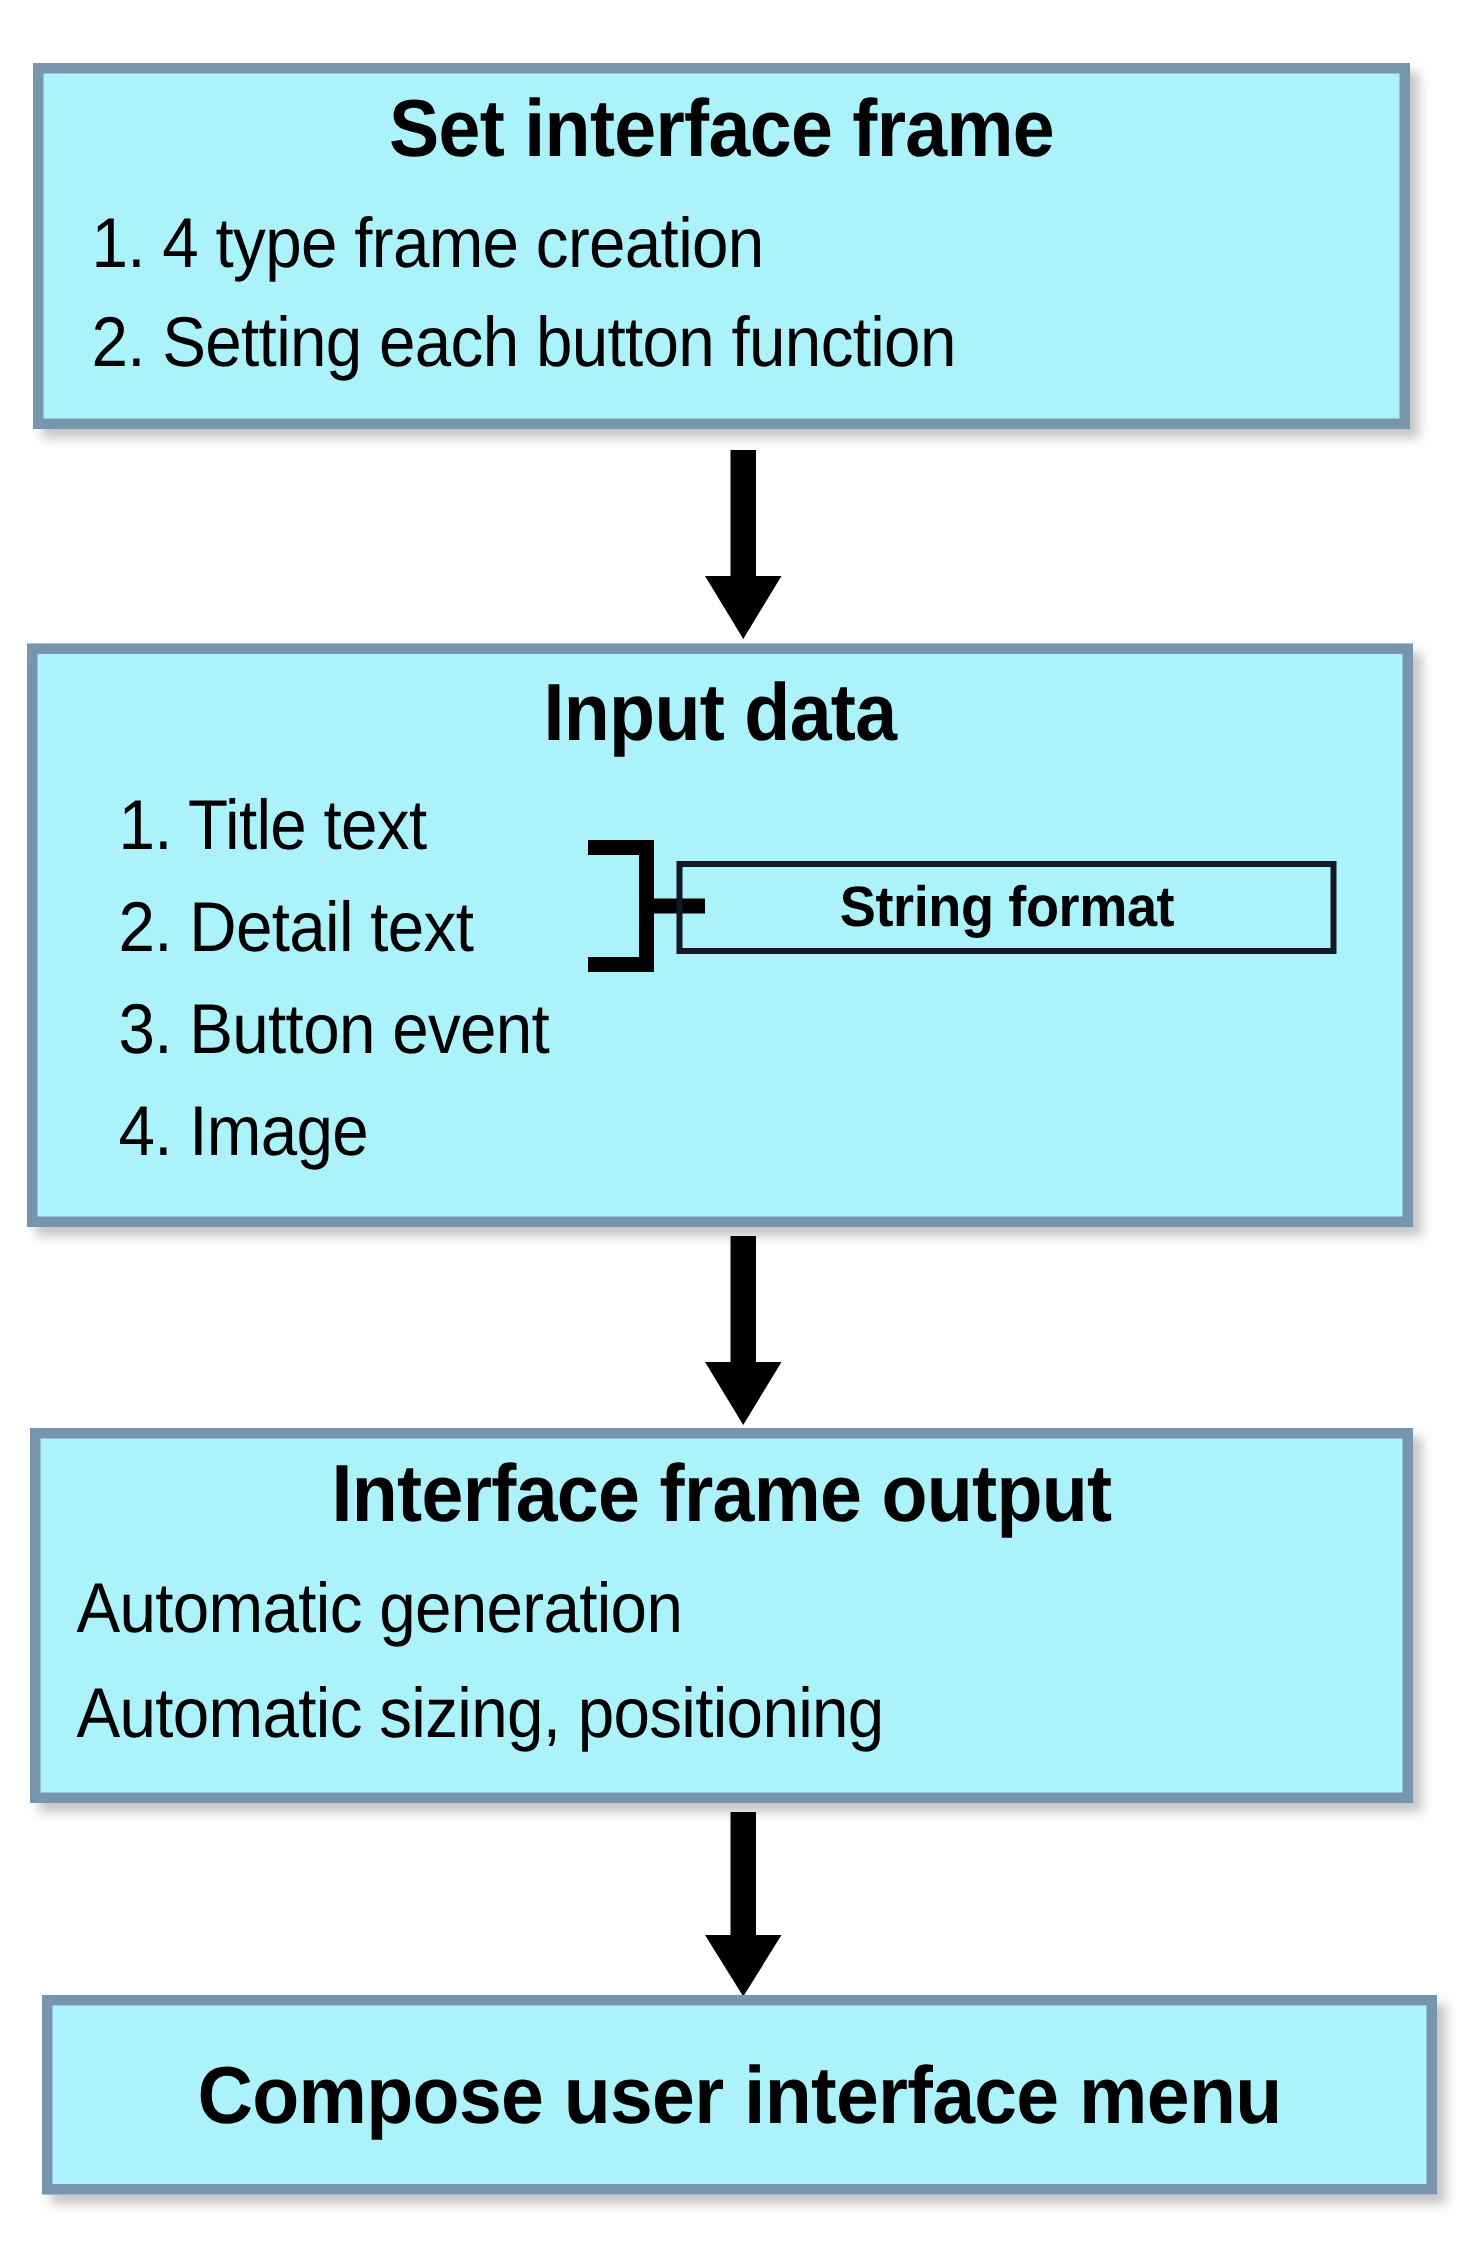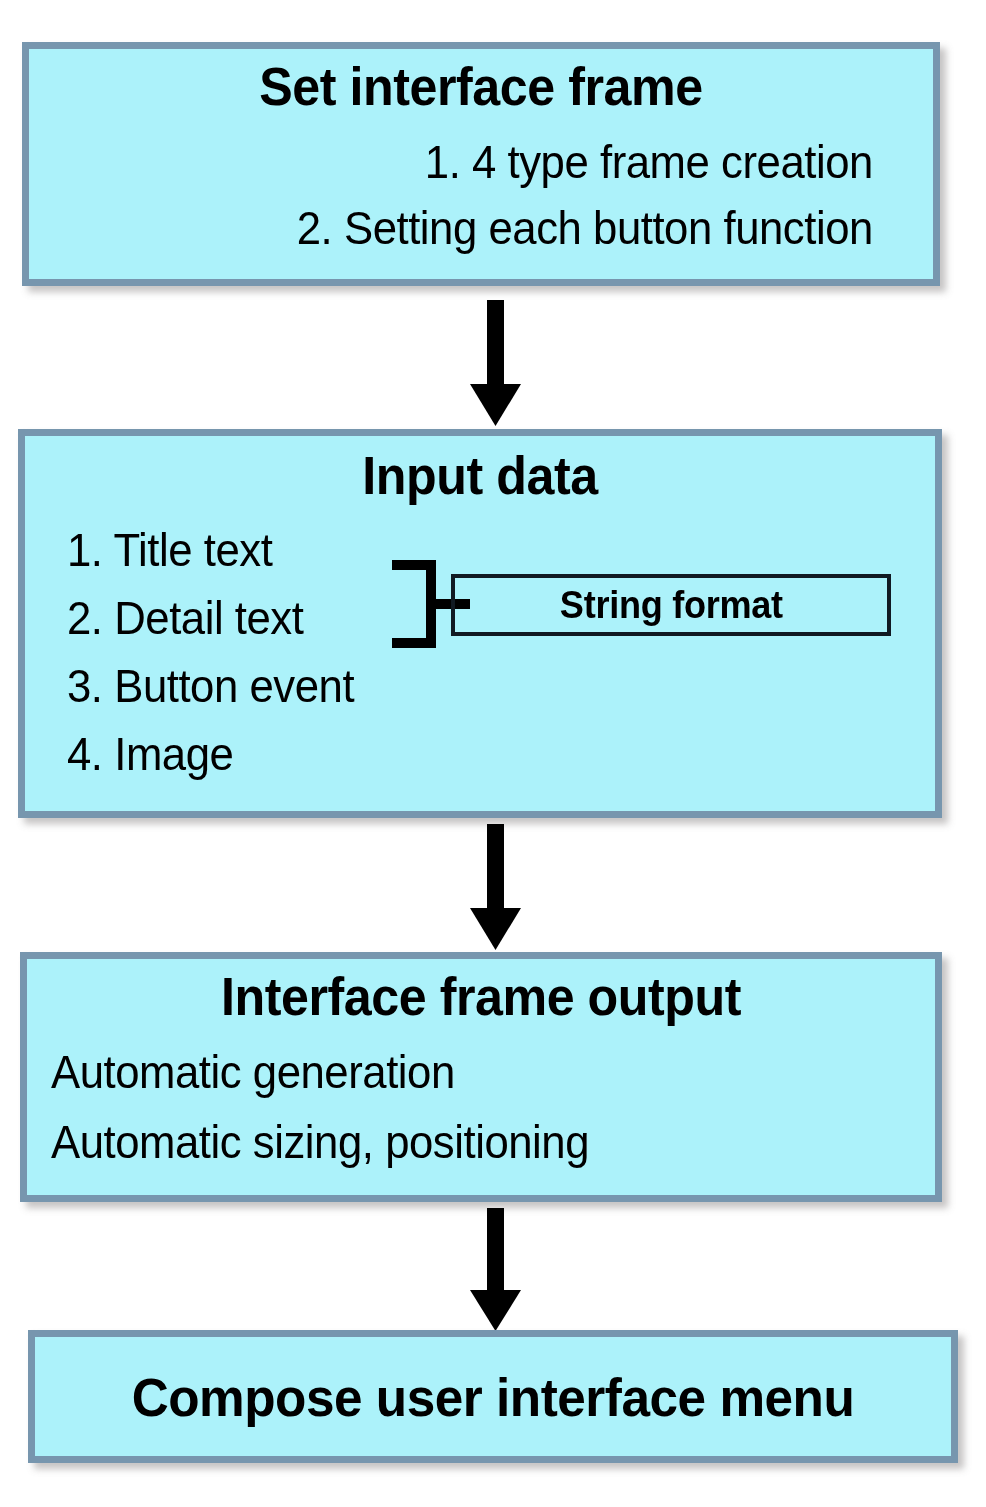--- a/index.html
+++ b/index.html
@@ -57,43 +57,42 @@
     width: 918px;
     height: 244px;
   }
   #node-set-interface-frame .node-title {
     font-size: 54px;
     line-height: 58px;
     margin-top: 8px;
   }
   #node-set-interface-frame .body {
     margin-top: 14px;
-    padding-left: 45px;
-    text-align: right;
+    padding-left: 32px;
   }
   #node-set-interface-frame .node-line {
     font-size: 47px;
     line-height: 66px;
   }
 
   
   #node-input-data {
     left: 18px;
     top: 429px;
     width: 924px;
     height: 389px;
   }
   #node-input-data .node-title {
     font-size: 54px;
     line-height: 58px;
     margin-top: 10px;
   }
   #node-input-data .body {
     margin-top: 12px;
-    padding-left: 42px;
+    padding-left: 54px;
   }
   #node-input-data .node-line {
     font-size: 47px;
     line-height: 68px;
   }
 
   
   #node-interface-frame-output {
     left: 20px;
     top: 952px;

